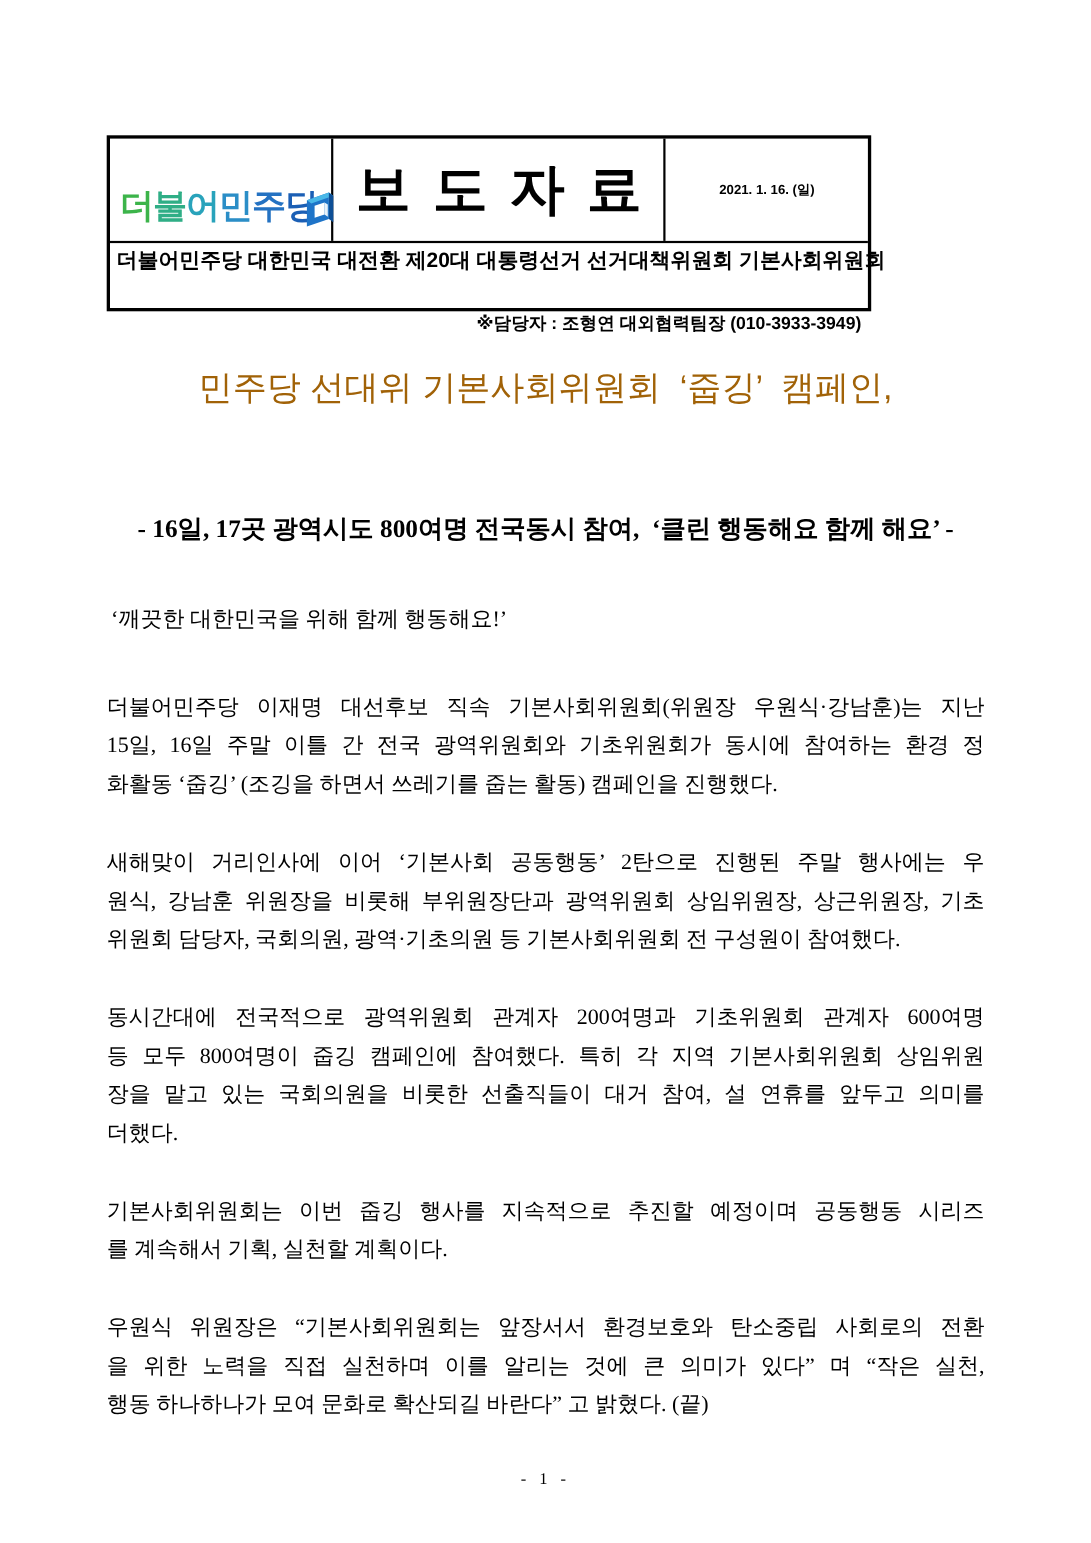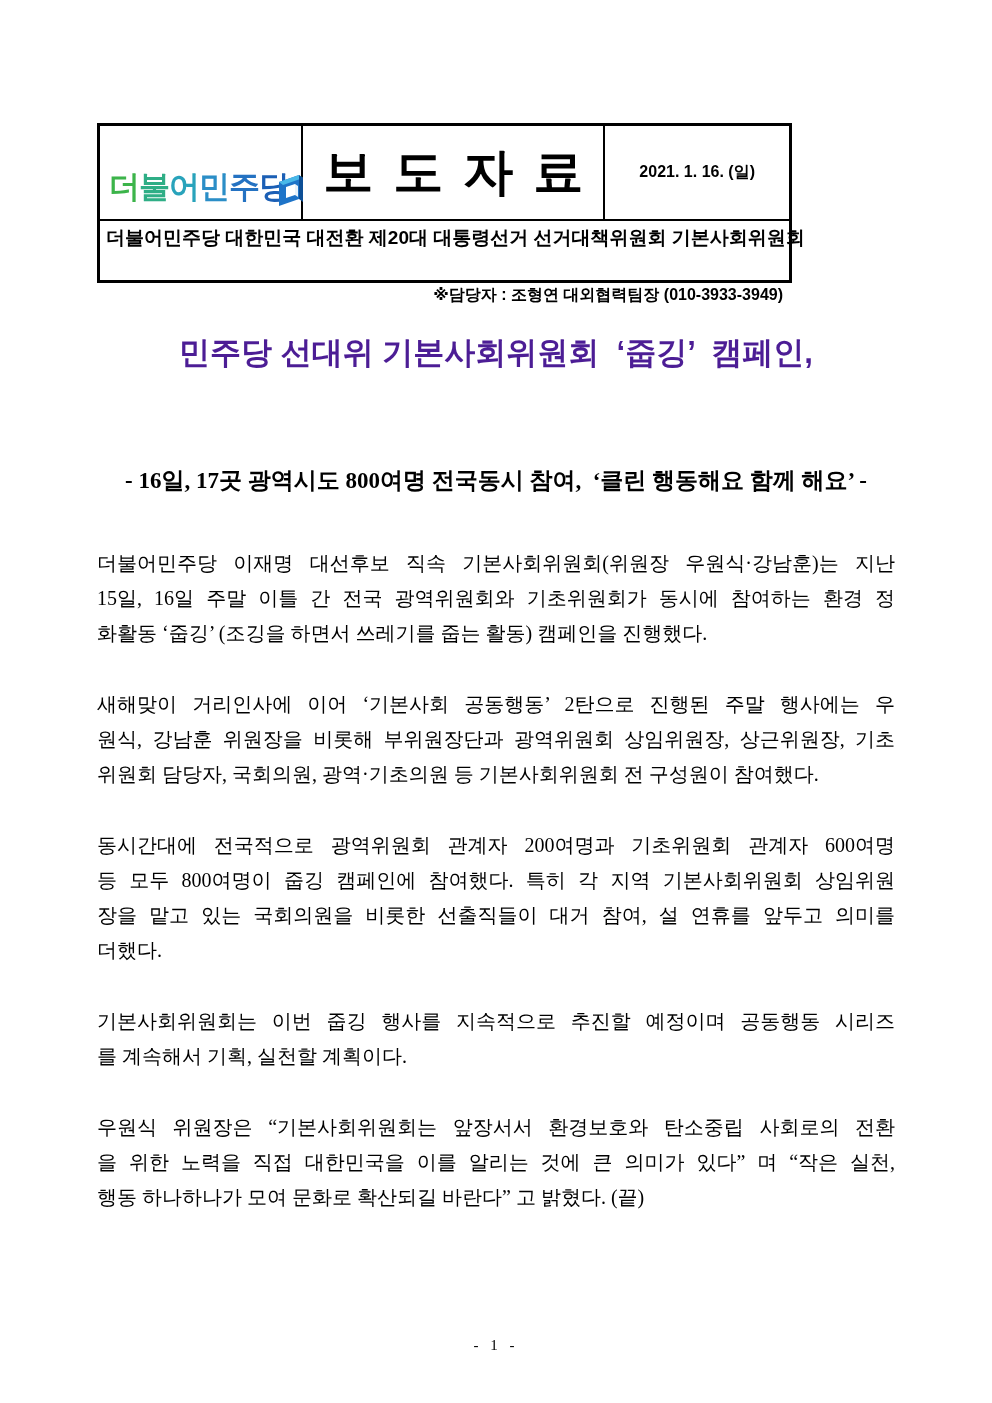--- a/index.html
+++ b/index.html
@@ -43,41 +43,41 @@
   .flag-icon { position: absolute; left: 166px; top: 8px; }
 
   .press-title {
     font-family: "Liberation Sans", "DejaVu Sans", sans-serif;
     font-weight: 900; font-size: 50px;
     letter-spacing: 20px; padding-left: 20px;
     white-space: nowrap;
   }
   .header-date {
     font-family: "Liberation Sans", "DejaVu Sans", sans-serif;
-    font-weight: 700; font-size: 16px; white-space: nowrap;
+    font-weight: 700; font-size: 12px; white-space: nowrap;
   }
   .header-row2 { height: 58px; padding: 4px 6px 0 6px; }
   .org-line {
     font-family: "Liberation Sans", "DejaVu Sans", sans-serif;
     font-weight: 700; font-size: 19px;
     text-align: center; line-height: 26px; white-space: nowrap;
   }
   .contact-line {
     font-family: "Liberation Sans", "DejaVu Sans", sans-serif;
     font-weight: 600; font-size: 16px;
     text-align: right; line-height: 24px; white-space: nowrap; margin-top: 32px;
   }
 
   
   .headline {
     position: absolute; left: 0; right: 0; top: 325px;
     text-align: center;
     font-family: "Liberation Sans", "DejaVu Sans", sans-serif;
-    font-weight: 700; font-size: 31px;
-    color: #4c1d95;
+    font-weight: 400; font-size: 31px;
+    color: #a16207;
     line-height: 55px;
   }
   .headline-line { white-space: pre; height: 55px; overflow: hidden; }
 
   
   .subtitle {
     position: absolute; left: 0; right: 0; top: 462px;
     text-align: center;
     font-family: "Liberation Serif", "DejaVu Serif", serif;
     font-weight: 700; font-size: 23px; line-height: 38px;
@@ -145,20 +145,23 @@
   </div>
 
   <div class="headline">
     <div class="headline-line">민주당 선대위 기본사회위원회  ‘줍깅’  캠페인,</div>
   </div>
 
   <div class="subtitle">- 16일, 17곳 광역시도 800여명 전국동시 참여,  ‘클린 행동해요 함께 해요’ -</div>
 
   <div class="body-text">
 
+    <div class="para quote">
+      <div class="bline last">‘깨끗한 대한민국을 위해 함께 행동해요!’</div>
+    </div>
 
     <div class="para">
       <div class="bline">더불어민주당 이재명 대선후보 직속 기본사회위원회(위원장 우원식·강남훈)는 지난</div>
       <div class="bline">15일, 16일 주말 이틀 간 전국 광역위원회와 기초위원회가 동시에 참여하는 환경 정</div>
       <div class="bline last">화활동 ‘줍깅’ (조깅을 하면서 쓰레기를 줍는 활동) 캠페인을 진행했다.</div>
     </div>
 
     <div class="para">
       <div class="bline">새해맞이 거리인사에 이어 ‘기본사회 공동행동’ 2탄으로 진행된 주말 행사에는 우</div>
       <div class="bline">원식, 강남훈 위원장을 비롯해 부위원장단과 광역위원회 상임위원장, 상근위원장, 기초</div>
@@ -172,21 +175,21 @@
       <div class="bline last">더했다.</div>
     </div>
 
     <div class="para">
       <div class="bline">기본사회위원회는 이번 줍깅 행사를 지속적으로 추진할 예정이며 공동행동 시리즈</div>
       <div class="bline last">를 계속해서 기획, 실천할 계획이다.</div>
     </div>
 
     <div class="para">
       <div class="bline">우원식 위원장은 “기본사회위원회는 앞장서서 환경보호와 탄소중립 사회로의 전환</div>
-      <div class="bline">을 위한 노력을 직접 대한민국을 이를 알리는 것에 큰 의미가 있다” 며 “작은 실천,</div>
+      <div class="bline">을 위한 노력을 직접 실천하며 이를 알리는 것에 큰 의미가 있다” 며 “작은 실천,</div>
       <div class="bline last">행동 하나하나가 모여 문화로 확산되길 바란다” 고 밝혔다. (끝)</div>
     </div>
 
   </div>
 
   <div class="page-footer">- 1 -</div>
 
 </div>
 
 </body></html>

